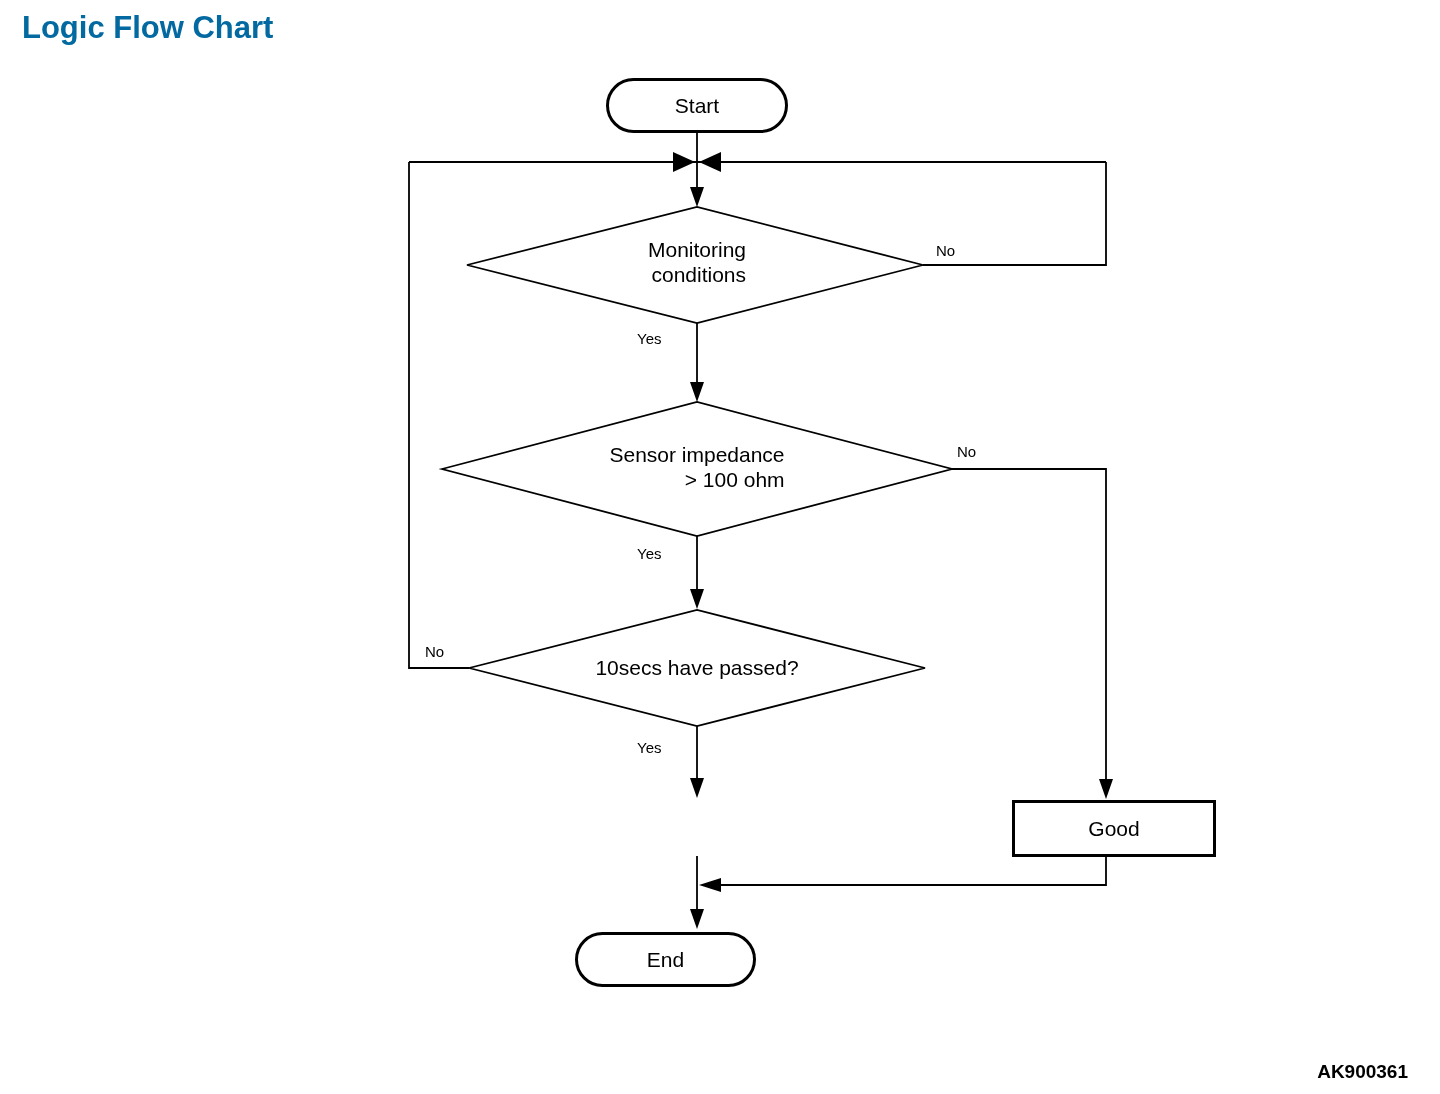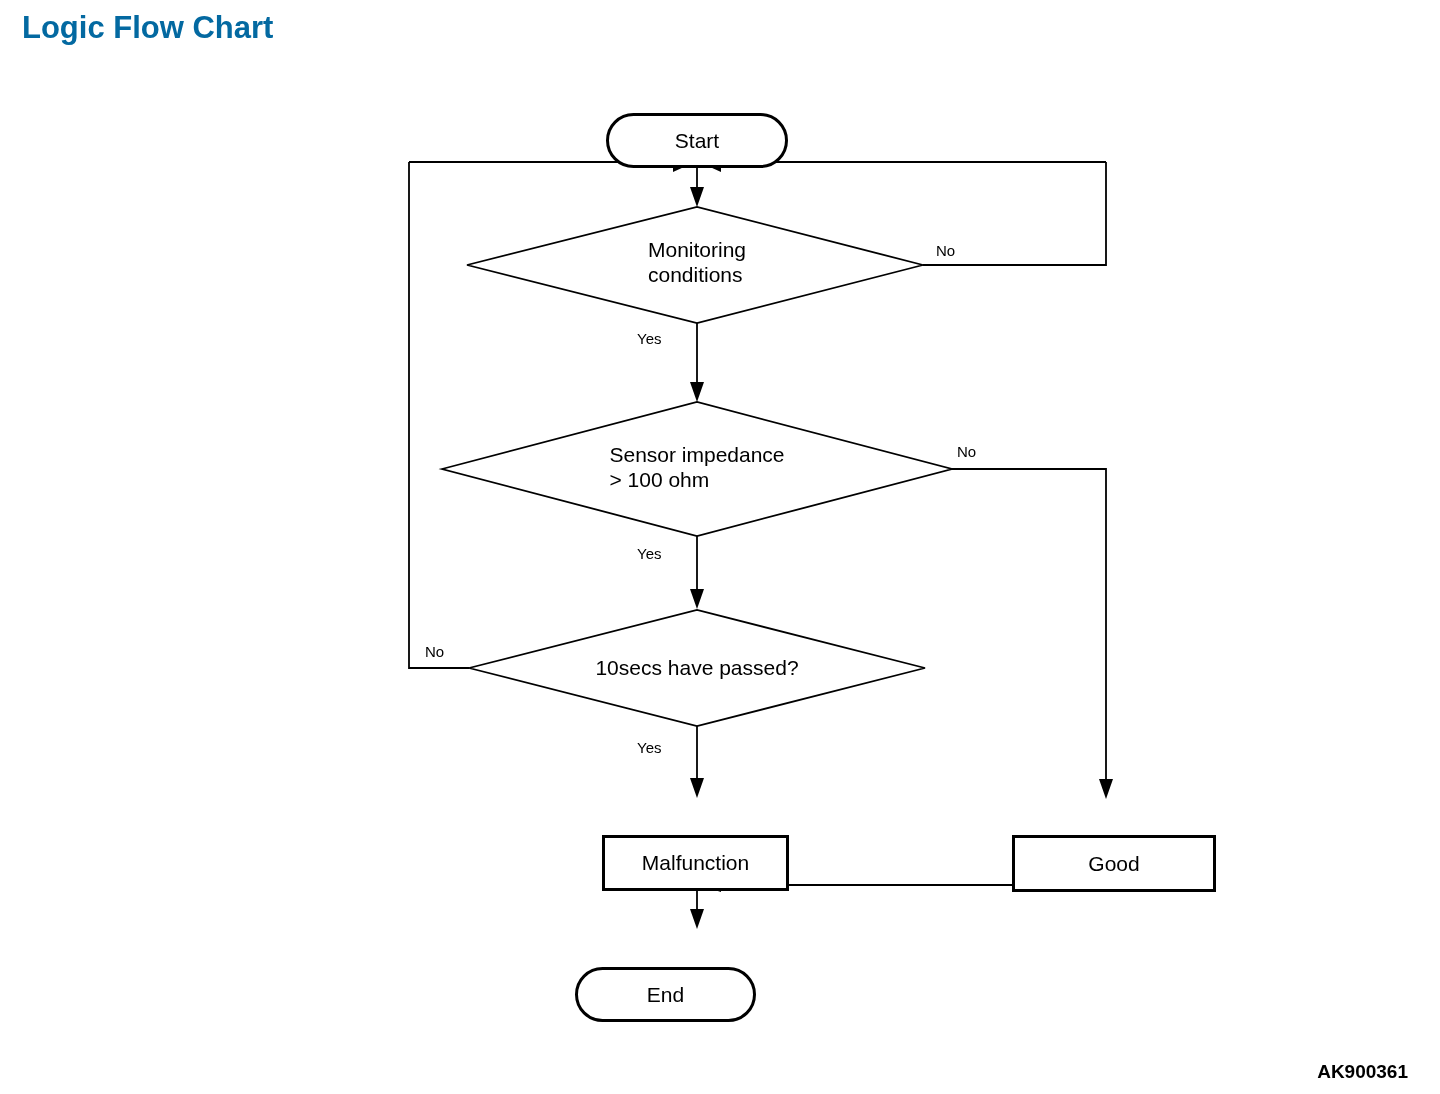--- a/index.html
+++ b/index.html
@@ -35,28 +35,27 @@
   .node {
     position: absolute;
     display: flex;
     align-items: center;
     justify-content: center;
     box-sizing: border-box;
     background: #ffffff;
     border: 3px solid #000000;
     font-size: 21px;
     white-space: nowrap;
-    margin-top: 35px;
   }
   .stadium { border-radius: 28px; }
   .process { border-radius: 0; }
   .dlabel {
     position: absolute;
     transform: translate(-50%, -50%);
-    text-align: left;
+    text-align: right;
     font-size: 21px;
     line-height: 25px;
     white-space: nowrap;
   }
   .blabel {
     position: absolute;
     font-size: 15px;
     line-height: 22px;
     white-space: nowrap;
   }
@@ -125,23 +124,20 @@
 
   <div class="dlabel" style="left:697px; top:467px;">
     <div>Sensor impedance</div>
     <div>&gt; 100 ohm</div>
   </div>
 
   <div class="dlabel" style="left:697px; top:667px;">
     <div>10secs have passed?</div>
   </div>
 
-  <div class="node process" style="left:602px; top:800px; width:187px; height:56px;">
-    <span>Malfunction</span>
-  </div>
 
   <div class="node process" style="left:1012px; top:800px; width:204px; height:57px;">
     <span>Good</span>
   </div>
 
   <div class="node stadium" style="left:575px; top:932px; width:181px; height:55px;">
     <span>End</span>
   </div>
 
   <span class="blabel" style="left:936px; top:240px;">No</span>

